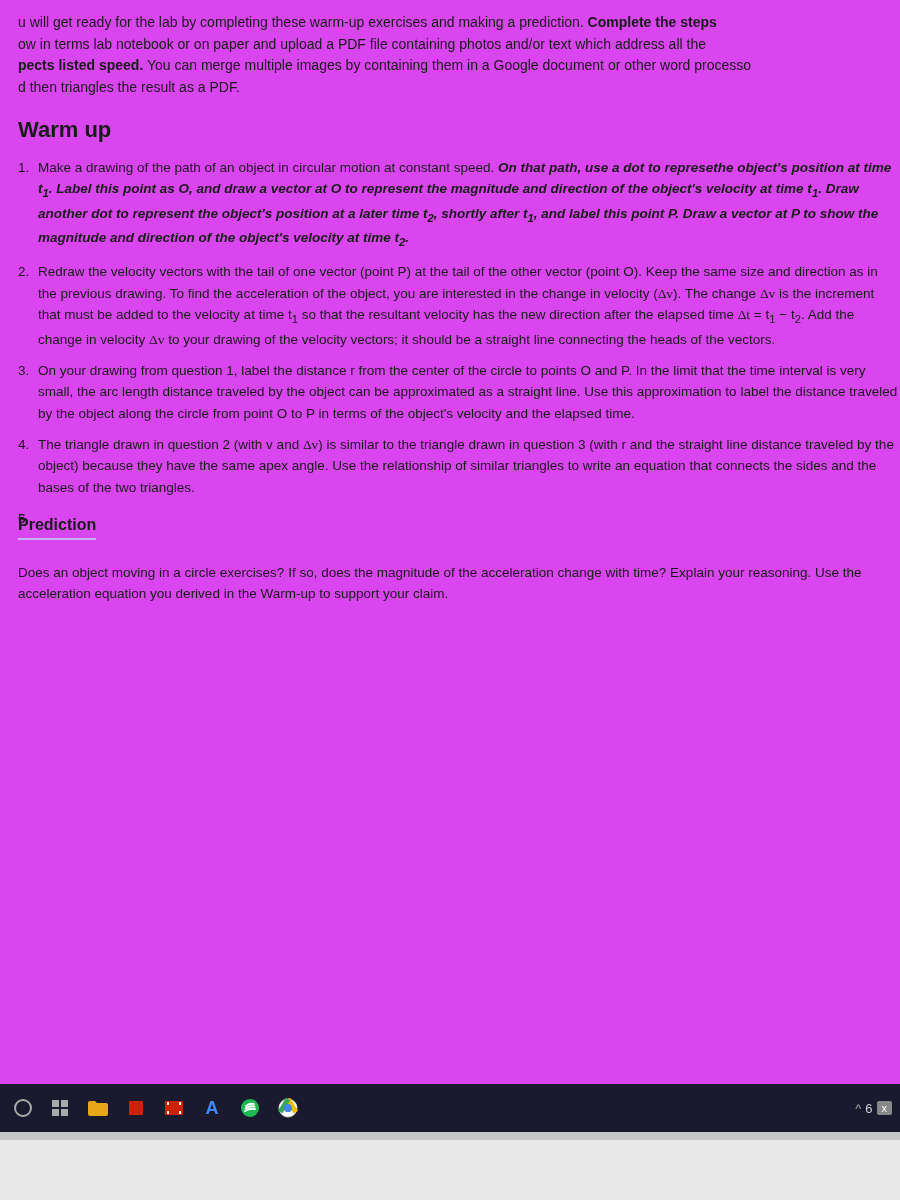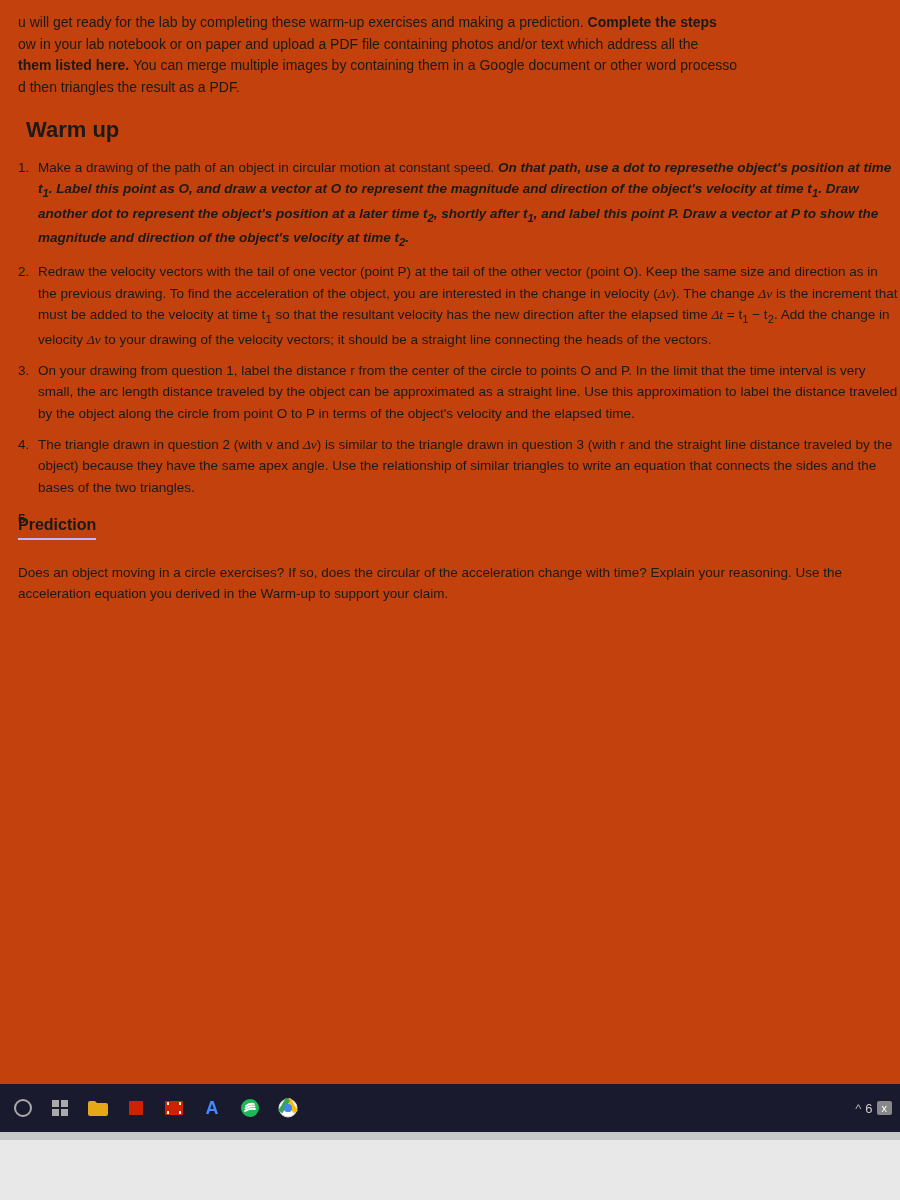--- a/index.html
+++ b/index.html
@@ -13,21 +13,21 @@
       height: 1200px;
       background: #ffffff;
       font-family: Arial, sans-serif;
       overflow: hidden;
       display: flex;
       flex-direction: column;
     }
 
     .main-content {
       flex: 1;
-      background: #c2410c;
+      background: #d946ef;
       padding: 12px 0 12px 18px;
       overflow: hidden;
       position: relative;
     }
 
     .intro-text {
       font-size: 14px;
       line-height: 1.55;
       color: #1a1a1a;
       margin-bottom: 18px;
@@ -36,21 +36,20 @@
     .intro-text .bold-part {
       font-weight: bold;
     }
 
     .section-title {
       font-size: 22px;
       font-weight: bold;
       color: #1a1a1a;
       margin-bottom: 14px;
       margin-top: 4px;
-      margin-left: 8px;
     }
 
     .question-list {
       list-style: none;
       padding: 0;
       margin: 0 0 18px 0;
     }
 
     .question-item {
       font-size: 13.5px;
@@ -142,33 +141,32 @@
 
     .bottom-area {
       width: 900px;
       height: 60px;
       background: #e8e8e8;
       flex-shrink: 0;
     }
 
     .delta-sym {
       font-family: 'Times New Roman', serif;
-      font-style: italic;
       text-align: right;
     }
   </style>
 </head>
 <body>
 
 <div class="main-content">
 
   <p class="intro-text">
     <span>u will get ready for the lab by completing these warm-up exercises and making a prediction.</span><span class="bold-part"> Complete the steps</span><br>
-    <span>ow in your lab notebook or on paper and upload a PDF file containing photos and/or text which address all the</span><br>
-    <span class="bold-part">them listed here.</span><span> You can merge multiple images by containing them in a Google document or other word processo</span><br>
+    <span>ow in terms lab notebook or on paper and upload a PDF file containing photos and/or text which address all the</span><br>
+    <span class="bold-part">pects listed speed.</span><span> You can merge multiple images by containing them in a Google document or other word processo</span><br>
     <span>d then triangles the result as a PDF.</span>
   </p>
 
   <div class="section">
     <div class="section-title">
       <span>Warm up</span>
     </div>
 
     <ol class="question-list">
 
@@ -209,21 +207,21 @@
       </li>
 
     </ol>
   </div>
 
   <div class="prediction-section">
     <div>
       <span class="prediction-title">Prediction</span>
     </div>
     <p class="prediction-text">
-      <span>Does an object moving in a circle exercises?  If so, does the </span><span class="italic-inline">circular</span><span> of the acceleration change with time? Explain your reasoning.  Use the acceleration equation you derived in the Warm-up to support your claim.</span>
+      <span>Does an object moving in a circle exercises?  If so, does the </span><span class="italic-inline">magnitude</span><span> of the acceleration change with time? Explain your reasoning.  Use the acceleration equation you derived in the Warm-up to support your claim.</span>
     </p>
   </div>
 
 </div>
 
 <div class="taskbar">
   <div class="taskbar-circle"></div>
 
   <div class="taskbar-icon">
     <svg width="18" height="18" viewBox="0 0 18 18" fill="none">

